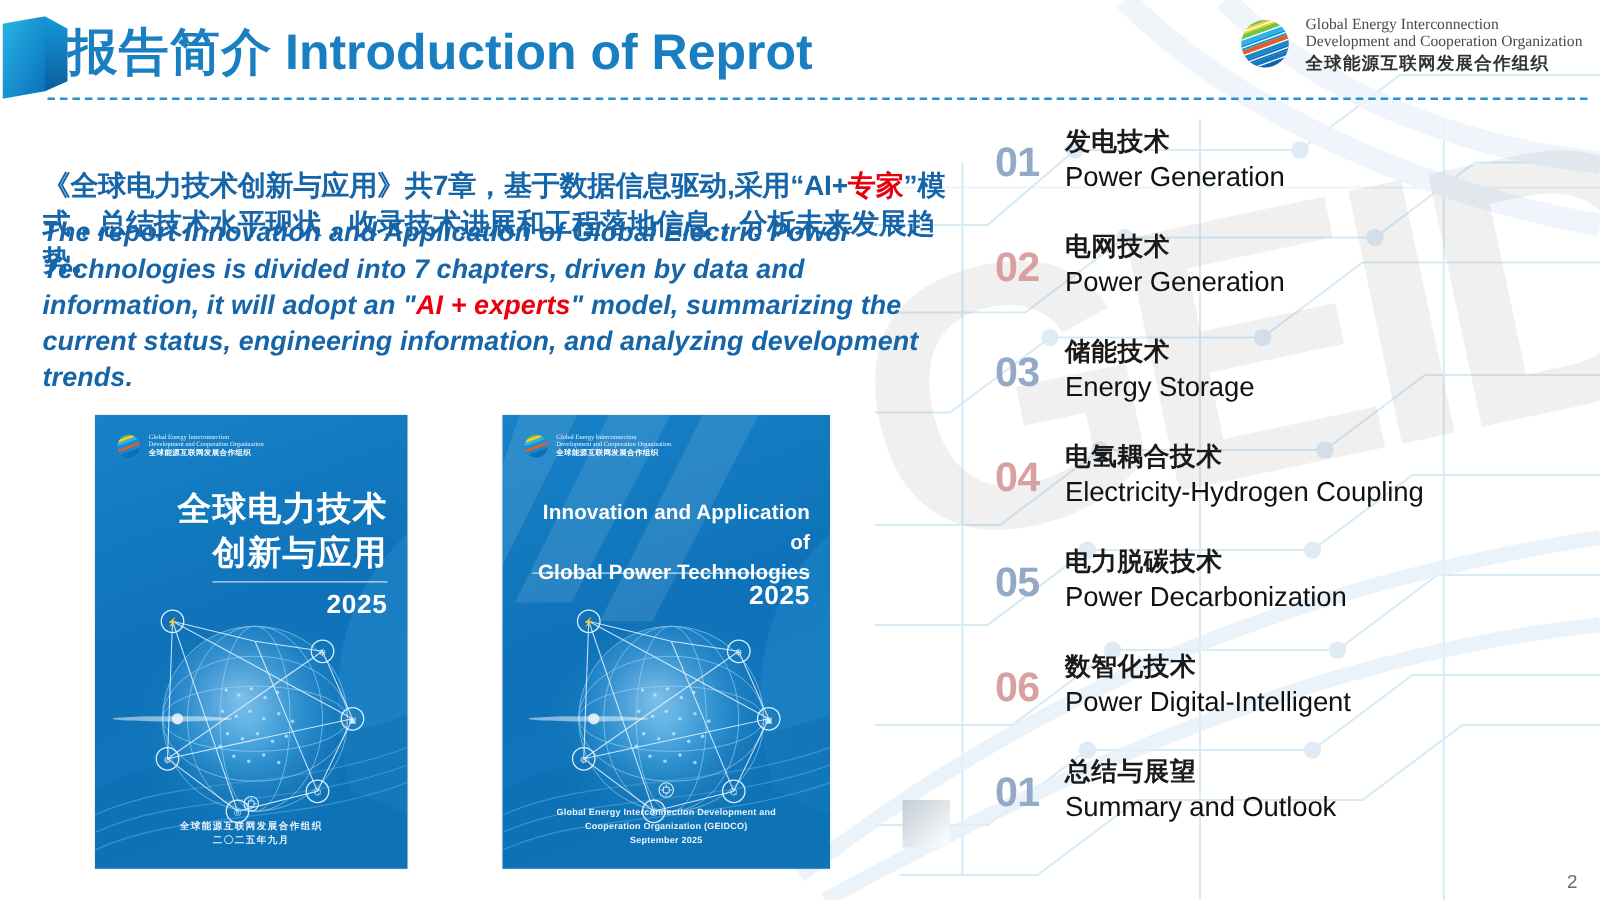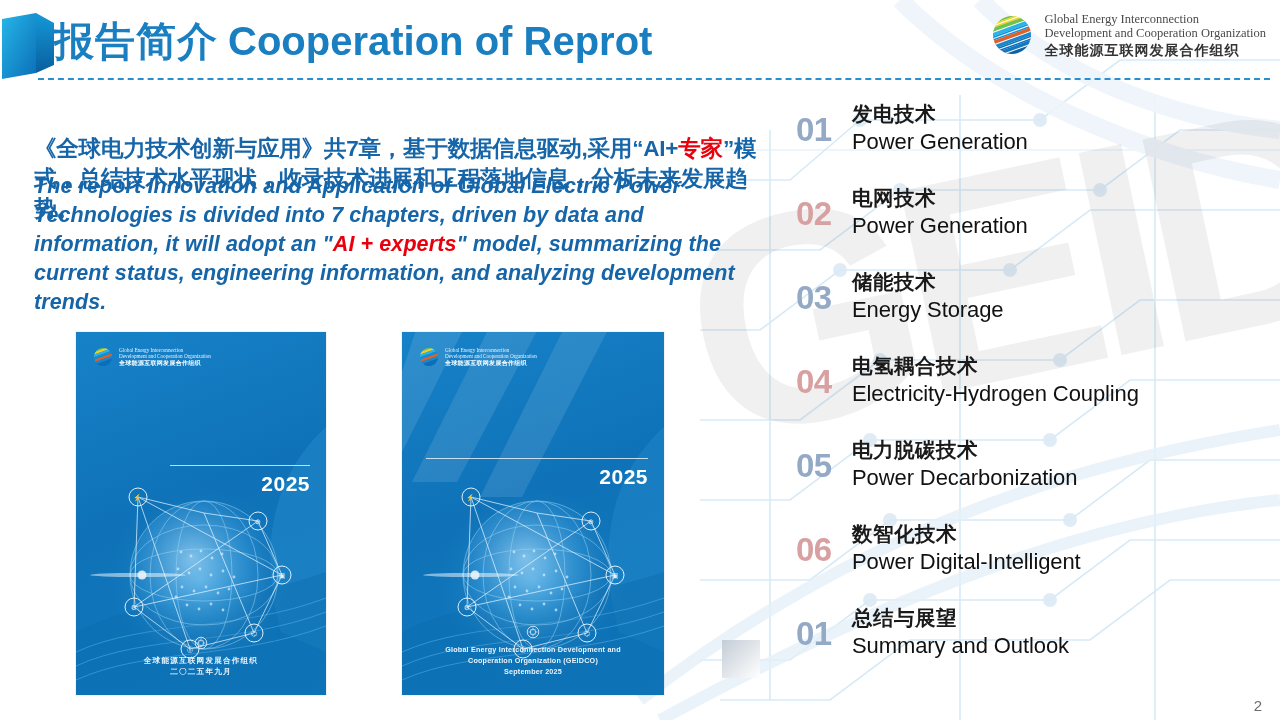--- a/index.html
+++ b/index.html
@@ -338,21 +338,21 @@
       <linearGradient id="cubeR" x1="0" y1="0" x2="0" y2="1">
         <stop offset="0%" stop-color="#1499d8"></stop>
         <stop offset="100%" stop-color="#0a5e9e"></stop>
       </linearGradient>
     </defs>
     <polygon points="0,6 34,0 34,60 0,66" fill="url(#cubeL)"></polygon>
     <polygon points="34,0 52,10 52,52 34,60" fill="url(#cubeR)"></polygon>
   </svg>
 
   <div class="hdr-title">
-    <span class="cn">报告简介</span><span class="en">Cooperation of Reprot</span>
+    <span class="cn">报告简介</span><span class="en">Introduction of Reprot</span>
   </div>
 
   <div class="hdr-logo">
     <svg width="46" height="46" viewBox="0 0 46 46">
       <defs>
         <clipPath id="glclip">
             <circle cx="23" cy="23" r="19"></circle>
           </clipPath>
       </defs>
       <g clip-path="url(#glclip)" transform="rotate(-20 23 23)">
@@ -428,20 +428,24 @@
           <rect x="0" y="32" width="46" height="12" fill="#0a6fb8"></rect>
         </g>
       </svg>
       <div class="bk-logo-text">
         <div class="bk-l1">Global Energy Interconnection</div>
         <div class="bk-l2">Development and Cooperation Organization</div>
         <div class="bk-l3">全球能源互联网发展合作组织</div>
       </div>
     </div>
 
+    <div class="bk-title">
+      <div>全球电力技术</div>
+      <div>创新与应用</div>
+    </div>
     <div class="bk-rule"></div>
     <div class="bk-year">2025</div>
 
     <svg class="bk-globe" width="230" height="215" viewBox="0 0 230 215">
       <defs>
         <radialGradient id="gcn" cx="0.42" cy="0.38" r="0.62">
           <stop offset="0%" stop-color="#bfe6ff" stop-opacity="0.55"></stop>
           <stop offset="60%" stop-color="#3d9edd" stop-opacity="0.30"></stop>
           <stop offset="100%" stop-color="#0c63a6" stop-opacity="0.10"></stop>
         </radialGradient>
@@ -560,20 +564,24 @@
           <rect x="0" y="32" width="46" height="12" fill="#0a6fb8"></rect>
         </g>
       </svg>
       <div class="bk-logo-text">
         <div class="bk-l1">Global Energy Interconnection</div>
         <div class="bk-l2">Development and Cooperation Organization</div>
         <div class="bk-l3">全球能源互联网发展合作组织</div>
       </div>
     </div>
 
+    <div class="bk-title">
+      <div>Innovation and Application of</div>
+      <div>Global Power Technologies</div>
+    </div>
     <div class="bk-rule"></div>
     <div class="bk-year">2025</div>
 
     <svg class="bk-globe" width="236" height="215" viewBox="0 0 236 215">
       <defs>
         <radialGradient id="gen" cx="0.42" cy="0.38" r="0.62">
           <stop offset="0%" stop-color="#bfe6ff" stop-opacity="0.55"></stop>
           <stop offset="60%" stop-color="#3d9edd" stop-opacity="0.30"></stop>
           <stop offset="100%" stop-color="#0c63a6" stop-opacity="0.10"></stop>
         </radialGradient>

